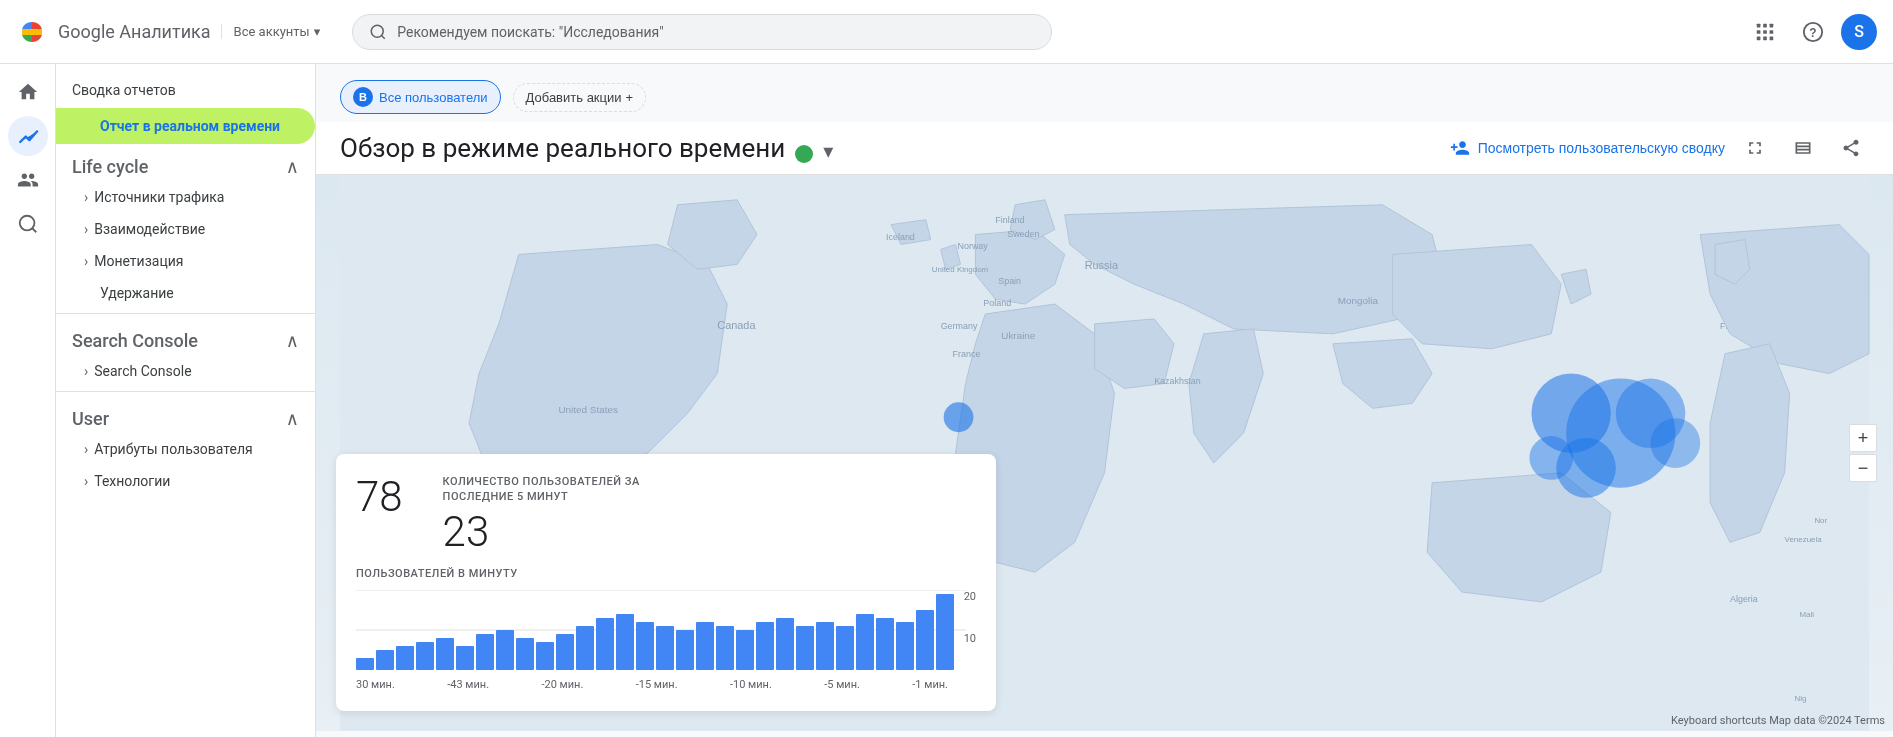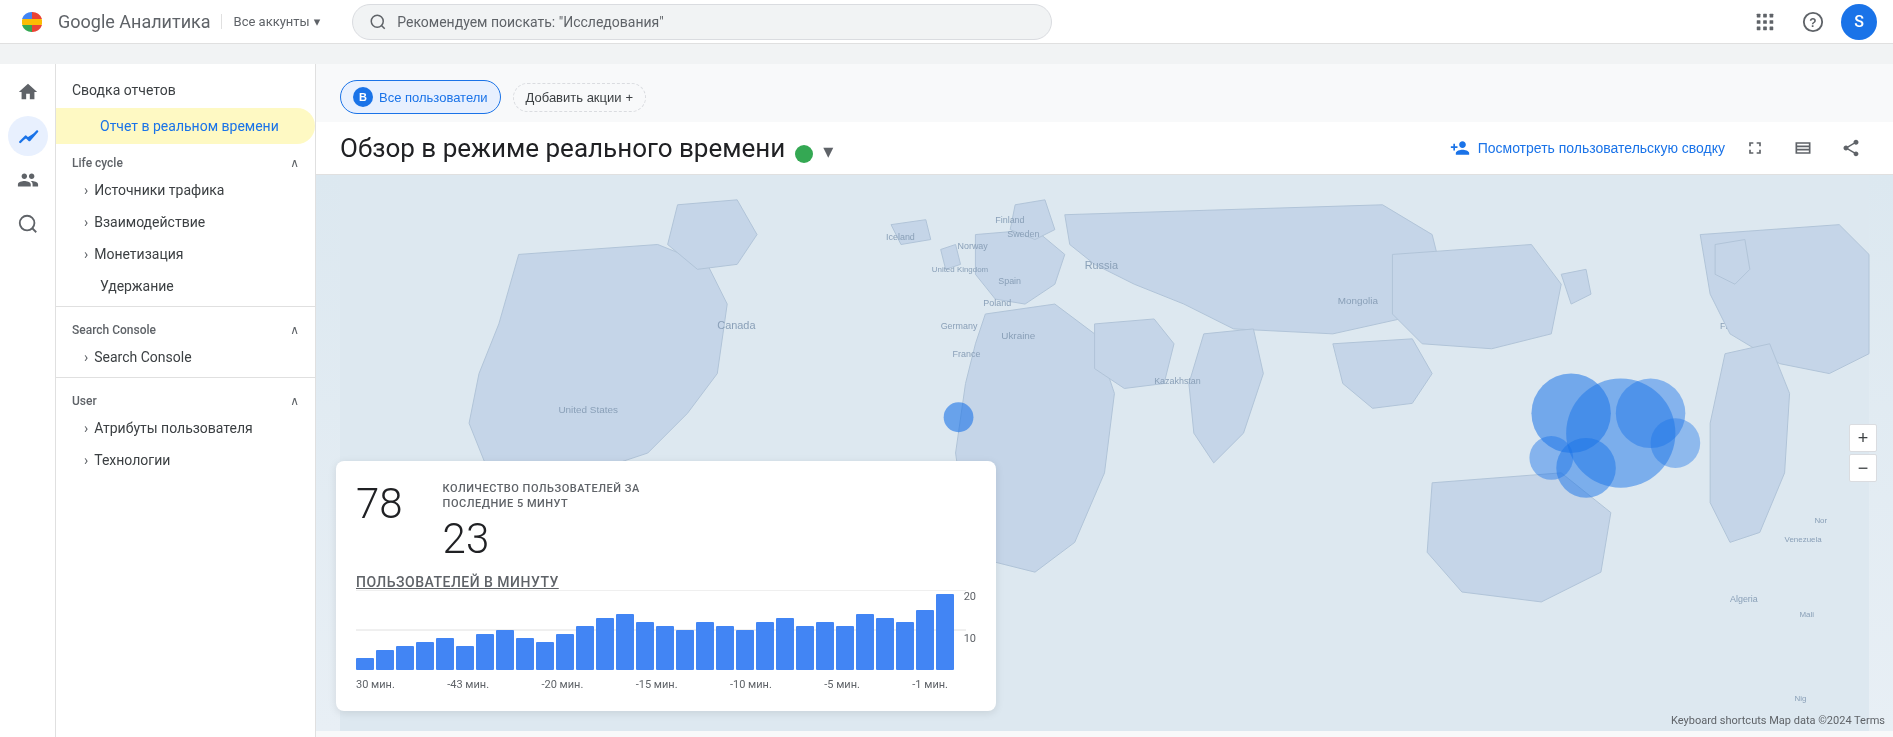--- a/index.html
+++ b/index.html
@@ -1,21 +1,21 @@
 <!DOCTYPE html>
 <html><head>
   <meta charset="utf-8">
   <style>
     * { box-sizing: border-box; margin: 0; padding: 0; }
     body { font-family: 'Google Sans', Roboto, Arial, sans-serif; background: #f1f3f4; overflow: hidden; width: 1893px; height: 737px; }
 
     
     .top-nav {
       display: flex; align-items: center; background: #fff;
-      height: 44px; padding: 0 16px; border-bottom: 1px solid #e0e0e0;
+      height: 64px; padding: 0 16px; border-bottom: 1px solid #e0e0e0;
       position: fixed; top: 0; left: 0; right: 0; z-index: 100;
     }
     .logo-area { display: flex; align-items: center; gap: 10px; min-width: 260px; }
     .logo-icon { width: 32px; height: 32px; }
     .logo-text { font-size: 18px; color: #5f6368; font-weight: 400; }
     .account-selector { display: flex; align-items: center; gap: 4px; font-size: 13px; color: #5f6368; padding: 0 12px; border-left: 1px solid #e0e0e0; cursor: pointer; }
     .search-bar {
       flex: 1; max-width: 700px; margin: 0 20px;
       display: flex; align-items: center;
       border: 1px solid #dadce0; border-radius: 24px;
@@ -51,23 +51,23 @@
 
     
     .sidebar {
       width: 260px; background: #fff; border-right: 1px solid #e0e0e0;
       overflow-y: auto; padding: 8px 0;
     }
     .sidebar-item {
       padding: 10px 16px; font-size: 14px; color: #3c4043; cursor: pointer;
       display: flex; align-items: center; gap: 8px;
     }
-    .sidebar-item.active { background: #fef9c3; color: #1a73e8; font-weight: 400; border-radius: 0 24px 24px 0; padding-left: 44px; }
+    .sidebar-item.active { background: #bef264; color: #1a73e8; font-weight: 700; border-radius: 0 24px 24px 0; padding-left: 44px; }
     .sidebar-section-header {
-      padding: 12px 16px 4px 16px; font-size: 12px; color: #5f6368;
+      padding: 12px 16px 4px 16px; font-size: 18px; color: #5f6368;
       font-weight: 500; text-transform: none; display: flex; align-items: center; justify-content: space-between; gap: 40px;
     }
     .sidebar-sub-item {
       padding: 8px 16px 8px 28px; font-size: 14px; color: #3c4043; cursor: pointer;
       display: flex; align-items: center; gap: 6px;
     }
     .chevron-right { font-size: 14px; color: #5f6368; }
     .section-divider { height: 1px; background: #e0e0e0; margin: 4px 0; }
 
     
@@ -113,21 +113,21 @@
     
     .stats-panel {
       position: absolute; bottom: 20px; left: 20px; right: 20px;
       background: #fff; border-radius: 8px; padding: 20px; box-shadow: 0 2px 8px rgba(0,0,0,0.1);
       max-width: 660px;
     }
     .stats-row { display: flex; gap: 40px; margin-bottom: 12px; }
     .stat-block { }
     .stat-label { font-size: 11px; color: #5f6368; text-transform: uppercase; letter-spacing: 0.5px; margin-bottom: 4px; font-weight: 500; max-width: 220px; line-height: 1.4; }
     .stat-value { font-size: 42px; color: #202124; font-weight: 300; line-height: 1.1; }
-    .users-per-min-label { font-size: 14px; color: #5f6368; text-transform: uppercase; letter-spacing: 0.5px; margin-bottom: 0; font-weight: 500; text-decoration: underline; }
+    .users-per-min-label { font-size: 11px; color: #5f6368; text-transform: uppercase; letter-spacing: 0.5px; margin-bottom: 10px; font-weight: 500; }
     .chart-axis { display: flex; justify-content: space-between; font-size: 11px; color: #5f6368; margin-top: 4px; }
 
     .map-footer { position: absolute; bottom: 4px; right: 8px; font-size: 11px; color: #5f6368; }
 
     
     .zoom-btns { position: absolute; right: 16px; top: 50%; transform: translateY(-50%); display: flex; flex-direction: column; gap: 2px; }
     .zoom-btn { width: 28px; height: 28px; background: #fff; border: 1px solid #dadce0; border-radius: 2px; font-size: 18px; cursor: pointer; display: flex; align-items: center; justify-content: center; color: #3c4043; }
   </style>
 </head>
 <body>

